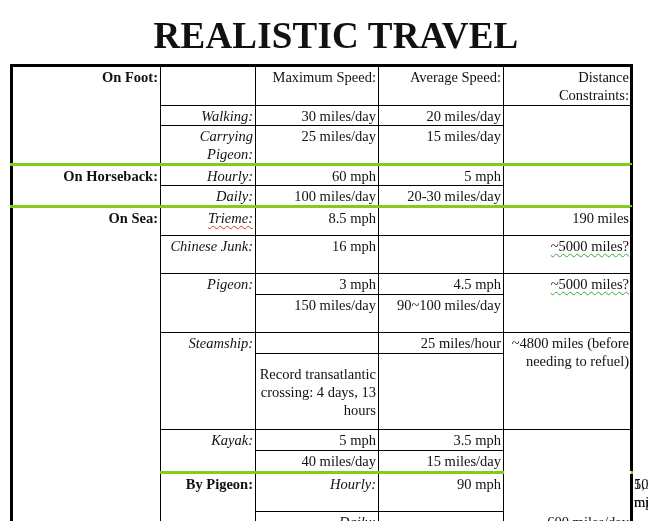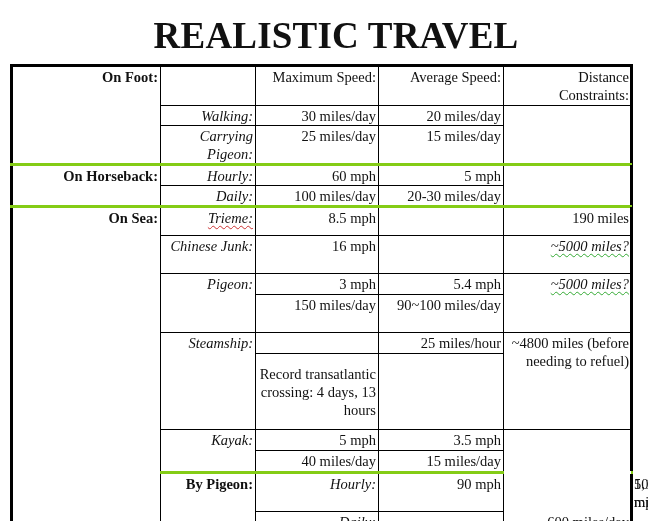--- a/index.html
+++ b/index.html
@@ -14,21 +14,21 @@
                     padding: 1px 2px 0 2px; }
   col.c1 { width: 149px; } col.c2 { width: 95px; } col.c3 { width: 123px; }
   col.c4 { width: 125px; } col.c5 { width: 128px; }
   td.cat { font-weight: bold; border-right: 2px solid #000; }
   td.hdr { font-weight: normal; }
   td.sub { font-style: italic; border-right: 2px solid #000; }
   td.c3b { border-right: 2px solid #000; }
   td.c4b { border-right: 2px solid #000; }
   tr.grp-start td { border-top: 3px solid #84cc16; }
   .squig { text-decoration: underline wavy #c33; text-decoration-thickness: 1px; text-underline-offset: 2px; }
-  .squig-g { text-decoration: underline wavy #3a3; text-decoration-thickness: 1px; text-underline-offset: 2px; font-style: italic; }
+  .squig-g { text-decoration: underline wavy #3a3; text-decoration-thickness: 1px; text-underline-offset: 2px; }
 </style>
 </head>
 <body>
 
 <div class="title">REALISTIC TRAVEL</div>
 
 <table class="travel">
   <colgroup>
       <col class="c1">
       <col class="c2">
@@ -79,21 +79,21 @@
   </tr>
   <tr style="height:38px;">
     <td class="sub">Chinese Junk:</td>
     <td class="c3b">16 mph</td>
     <td class="c4b"></td>
     <td><span class="squig-g">~5000 miles?</span></td>
   </tr>
   <tr style="height:21px;">
     <td class="sub" rowspan="2">Pigeon:</td>
     <td class="c3b">3 mph</td>
-    <td class="c4b">5.4 mph</td>
+    <td class="c4b">4.5 mph</td>
     <td rowspan="2"><span class="squig-g">~5000 miles?</span></td>
   </tr>
   <tr style="height:38px;">
     <td class="c3b">150 miles/day</td>
     <td class="c4b">90~100 miles/day</td>
   </tr>
   <tr style="height:21px;margin-top:40px;">
     <td class="sub" rowspan="2">Steamship:</td>
     <td class="c3b"></td>
     <td class="c4b">25 miles/hour</td>

